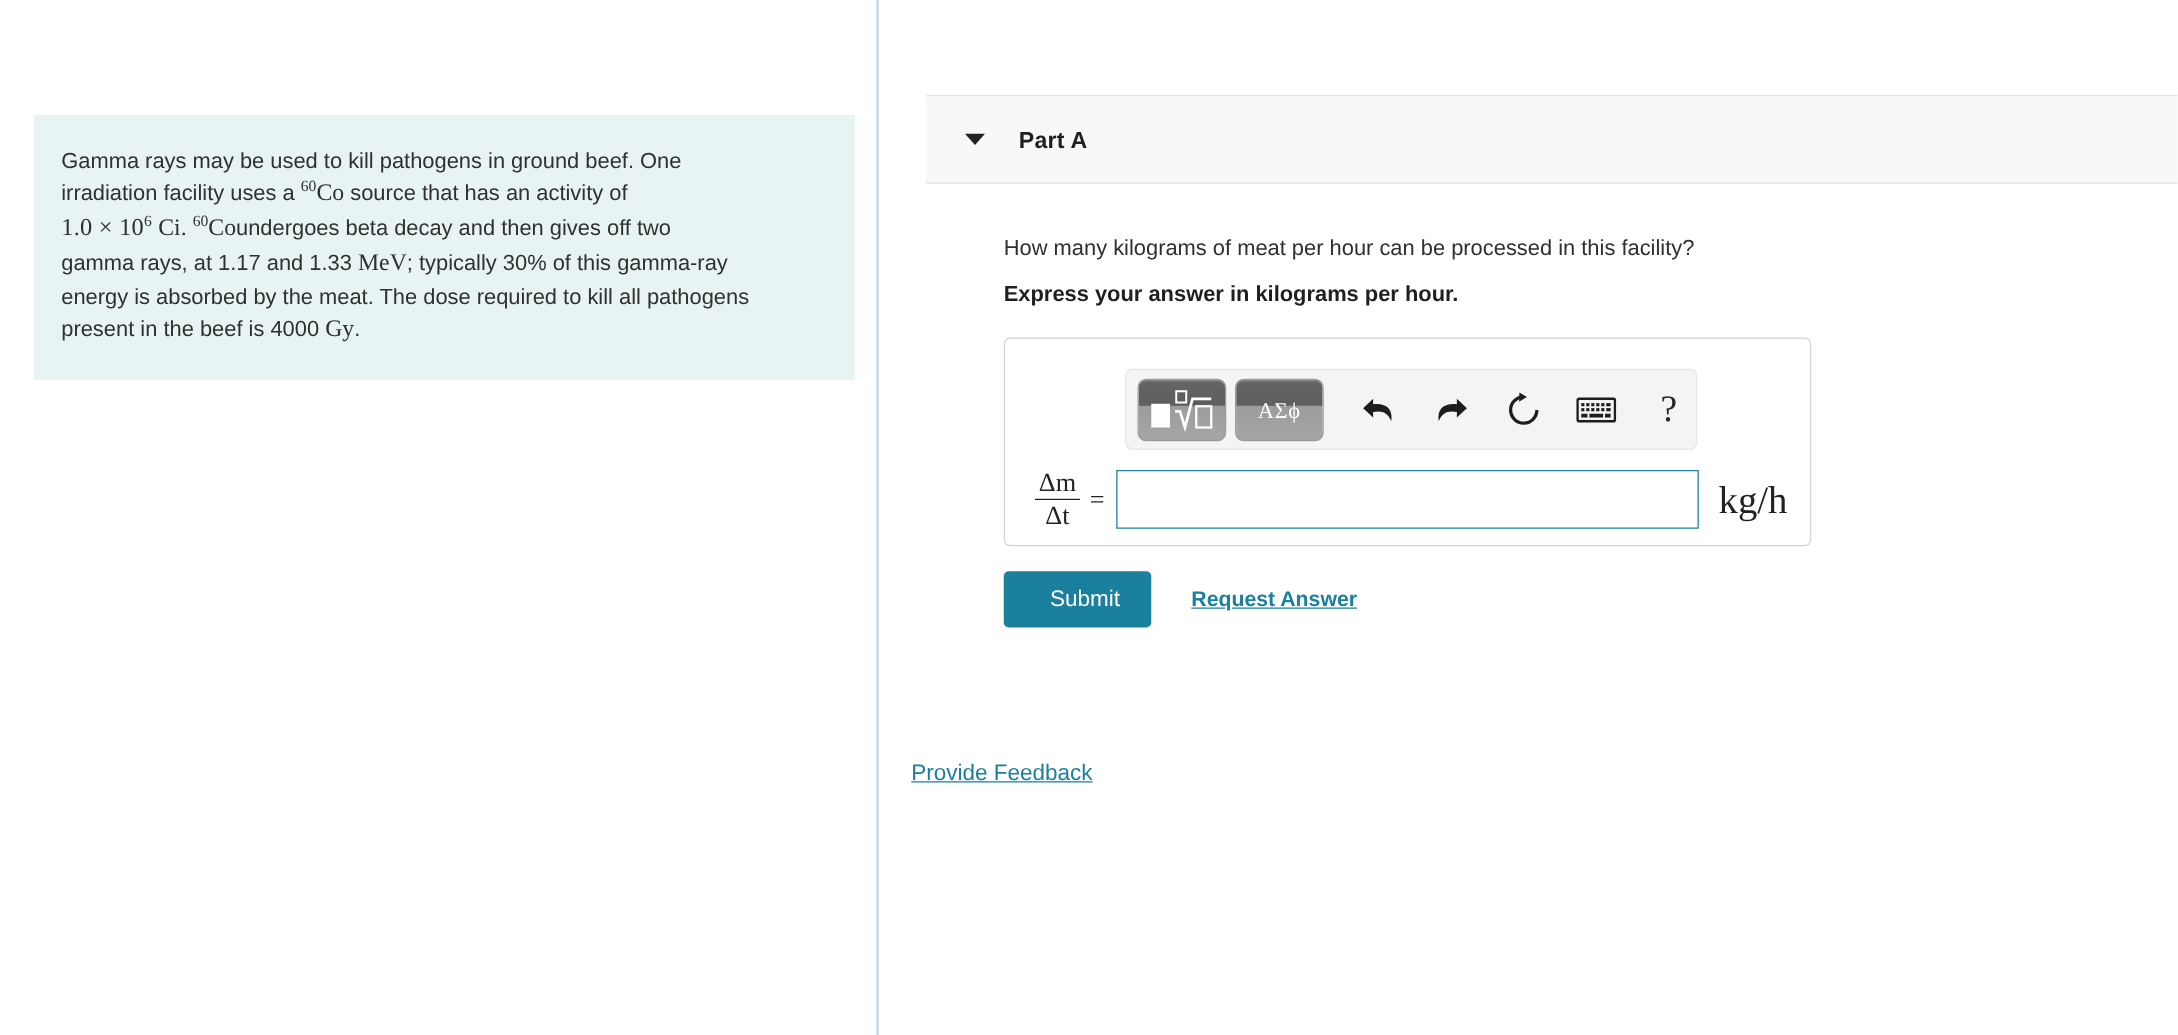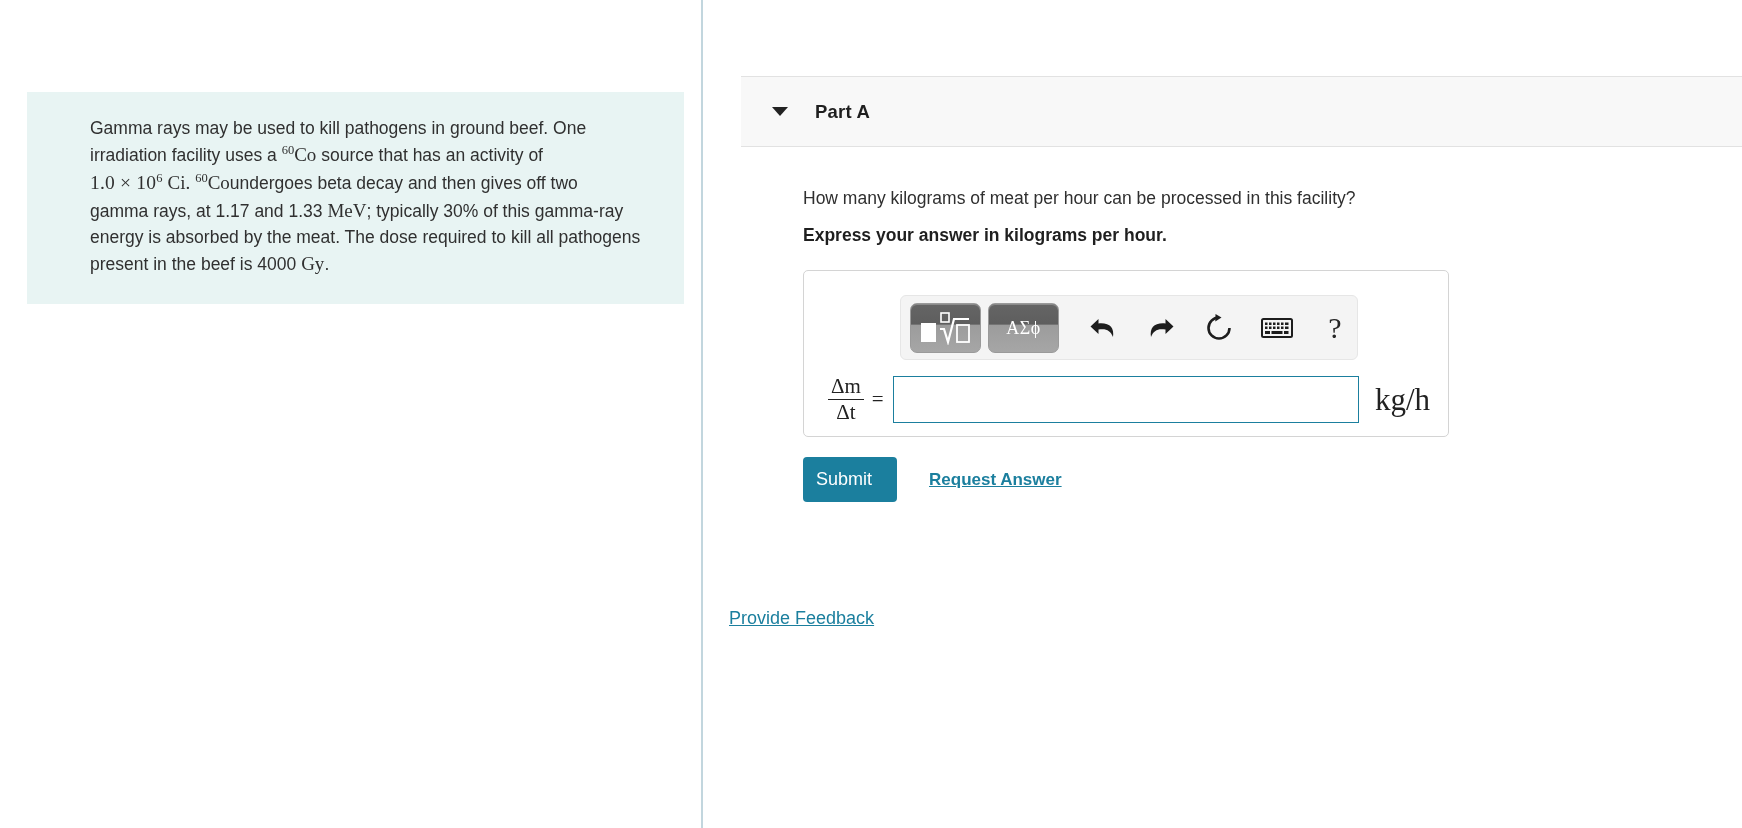--- a/index.html
+++ b/index.html
@@ -38,21 +38,20 @@
     top: 92px;
     width: 657px;
     box-sizing: border-box;
     background: #e8f4f3;
     padding: 24px 22px 26px 22px;
   }
   .problem-text {
     font-size: 17.5px;
     line-height: 1.45;
     color: #303030;
-    margin-left: 41px;
   }
   .mathsf {
     font-family: "Liberation Serif", serif;
     font-size: 19px;
   }
   sup.iso {
     font-family: "Liberation Serif", serif;
     font-size: 12.5px;
     vertical-align: super;
     line-height: 0;
@@ -240,21 +239,21 @@
     display: flex;
     align-items: center;
   }
   .submit-btn {
     background: #1b7f9e;
     color: #ffffff;
     border: none;
     border-radius: 4px;
     font-size: 18px;
     font-family: "Liberation Sans", sans-serif;
-    padding: 13px 25px 14px 13px;
+    padding: 13px 25px 14px 37px;
     cursor: pointer;
     line-height: 1;
     text-align: right;
   }
   .request-link {
     margin-left: 32px;
     color: #1b7f9e;
     font-size: 17px;
     font-weight: bold;
     text-decoration: underline;

